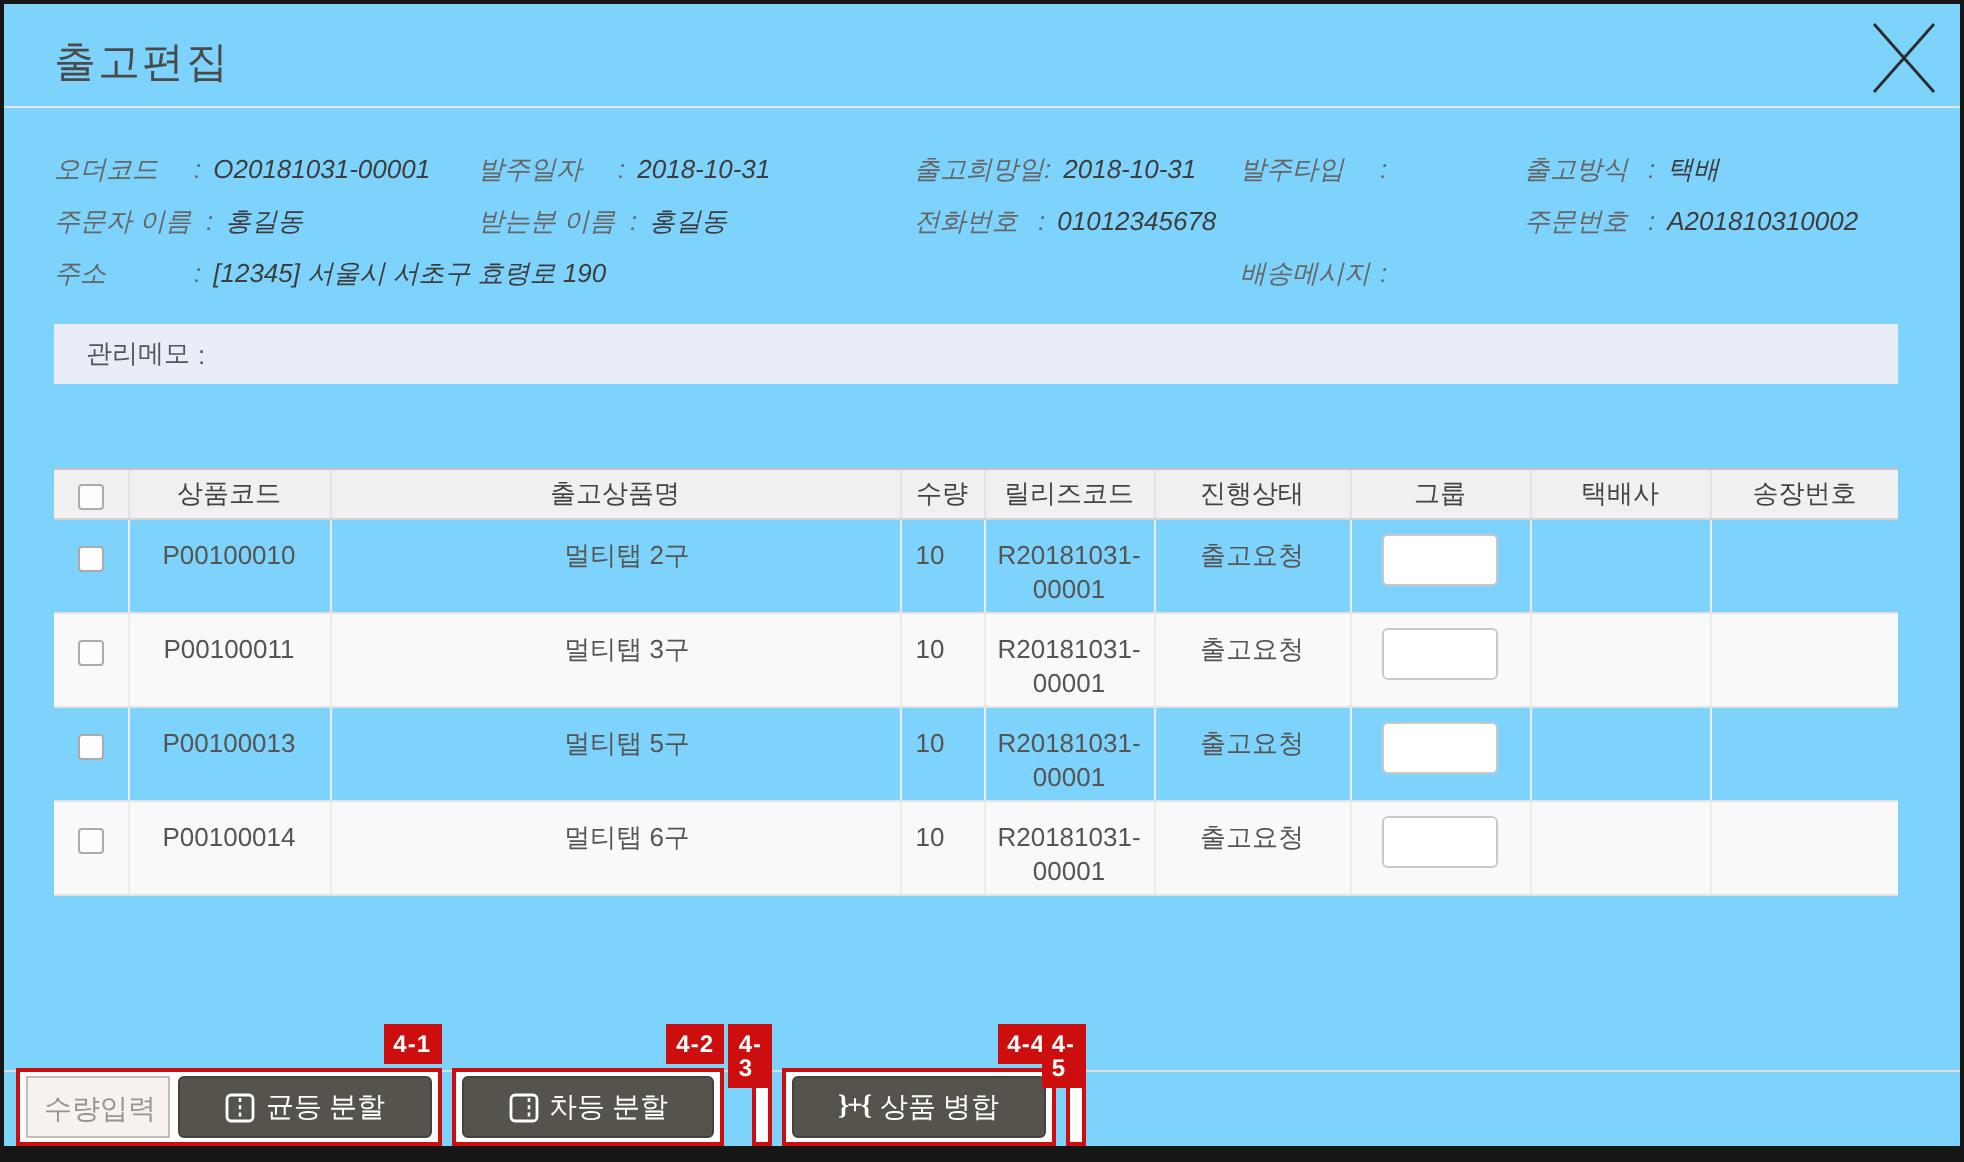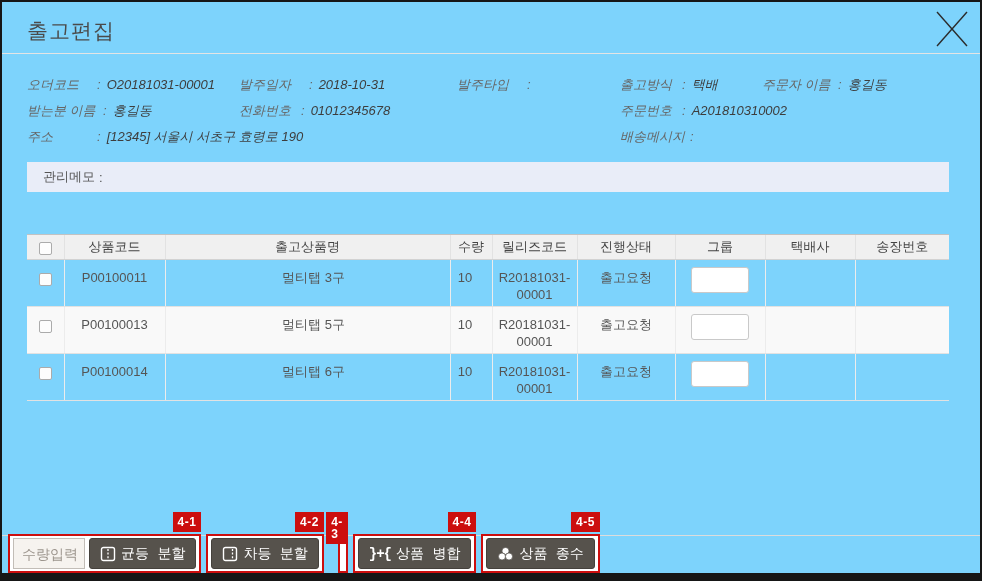--- a/index.html
+++ b/index.html
@@ -61,24 +61,24 @@
 
   
   .footer-line { position:absolute; left:0; bottom:37px; width:100%; height:1px; background:#dcdcdc; }
   .footer { position:absolute; left:6px; bottom:0; display:flex; align-items:flex-end;margin-top:32px; }
   .tool-group { position:relative; display:flex; align-items:center; gap:4px;
                 border:2px solid #cc0e0e; background:#fff; padding:2px 3px; height:39px; }
   .tool-group + .tool-group { margin-left:5px; }
   .tool-group.gap-lg { margin-left:14px; }
   .badge { position:absolute; top:-24px; right:-2px; background:#cc0e0e; color:#fff;
            font-size:12px; font-weight:bold; padding:4px 5px; line-height:1; letter-spacing:0.5px; }
-  .tool-btn { display:flex; align-items:center; gap:5px; height:31px; padding:0 10px;
+  .tool-btn { display:flex; align-items:center; gap:5px; height:31px; padding:0 22px;
               background:#56524c; border:1px solid #45413c; border-radius:3px;
               color:#fff; font-size:14px; cursor:pointer; white-space:nowrap;
-              font-family:Liberation Mono, monospace; }
+              font-family:Liberation Serif, serif; }
   .qty-input { width:72px; height:31px; background:#f6f3ef; border:1px solid #c2bdb7;
                font-size:14px; color:#555; padding:0 8px;
                font-family:"Liberation Sans","DejaVu Sans",sans-serif; }
   .qty-input::placeholder { color:#9b948c; }
   .merge-glyph { font-size:14px; font-weight:bold; color:#fff; letter-spacing:-1px; }
 </style>
 </head>
 <body>
 
 <div class="modal">
@@ -94,20 +94,23 @@
 
   <div class="header-divider"></div>
 
   <div class="info">
     <div class="info-grid">
       <div class="fld">
         <span class="lbl">오더코드</span><span class="sep">:</span><span class="val">O20181031-00001</span>
       </div>
       <div class="fld">
         <span class="lbl">발주일자</span><span class="sep">:</span><span class="val">2018-10-31</span>
+      </div>
+      <div class="fld">
+        <span class="lbl w3">출고희망일</span><span class="sep">:</span><span class="val">2018-10-31</span>
       </div>
       <div class="fld">
         <span class="lbl">발주타입</span><span class="sep">:</span><span class="val"></span>
       </div>
       <div class="fld">
         <span class="lbl w3">출고방식</span><span class="sep">:</span><span class="val">택배</span>
       </div>
 
       <div class="fld">
         <span class="lbl w2">주문자 이름</span><span class="sep">:</span><span class="val">홍길동</span>
@@ -157,20 +160,31 @@
         <th>출고상품명</th>
         <th>수량</th>
         <th>릴리즈코드</th>
         <th>진행상태</th>
         <th>그룹</th>
         <th>택배사</th>
         <th>송장번호</th>
       </tr>
     </thead>
     <tbody>
+    <tr>
+      <td><input type="checkbox" class="cb" style=""></td>
+      <td>P00100010</td>
+      <td class="td-name">멀티탭 2구</td>
+      <td class="td-qty">10</td>
+      <td class="td-release">R20181031-00001</td>
+      <td>출고요청</td>
+      <td><input class="group-input" value="" style=""></td>
+      <td></td>
+      <td></td>
+    </tr>
 
     <tr>
       <td><input type="checkbox" class="cb" style=""></td>
       <td>P00100011</td>
       <td class="td-name">멀티탭 3구</td>
       <td class="td-qty">10</td>
       <td class="td-release">R20181031-00001</td>
       <td>출고요청</td>
       <td><input class="group-input" value="" style=""></td>
       <td></td>
@@ -238,24 +252,16 @@
     <div class="tool-group">
       <span class="badge">4-4</span>
       <button class="tool-btn">
         <span class="merge-glyph">}+{</span>
         <span>상품 병합</span>
       </button>
     </div>
 
     <div class="tool-group">
       <span class="badge">4-5</span>
-      <button class="tool-btn">
-        <svg width="17" height="16" viewBox="0 0 17 16">
-          <circle cx="8.5" cy="5" r="3.6" fill="#fff" stroke="#56524c" stroke-width="0.8"></circle>
-          <circle cx="5" cy="10.5" r="3.6" fill="#fff" stroke="#56524c" stroke-width="0.8"></circle>
-          <circle cx="12" cy="10.5" r="3.6" fill="#fff" stroke="#56524c" stroke-width="0.8"></circle>
-        </svg>
-        <span>상품 종수</span>
-      </button>
     </div>
 
   </div>
 </div>
 
 </body></html>

